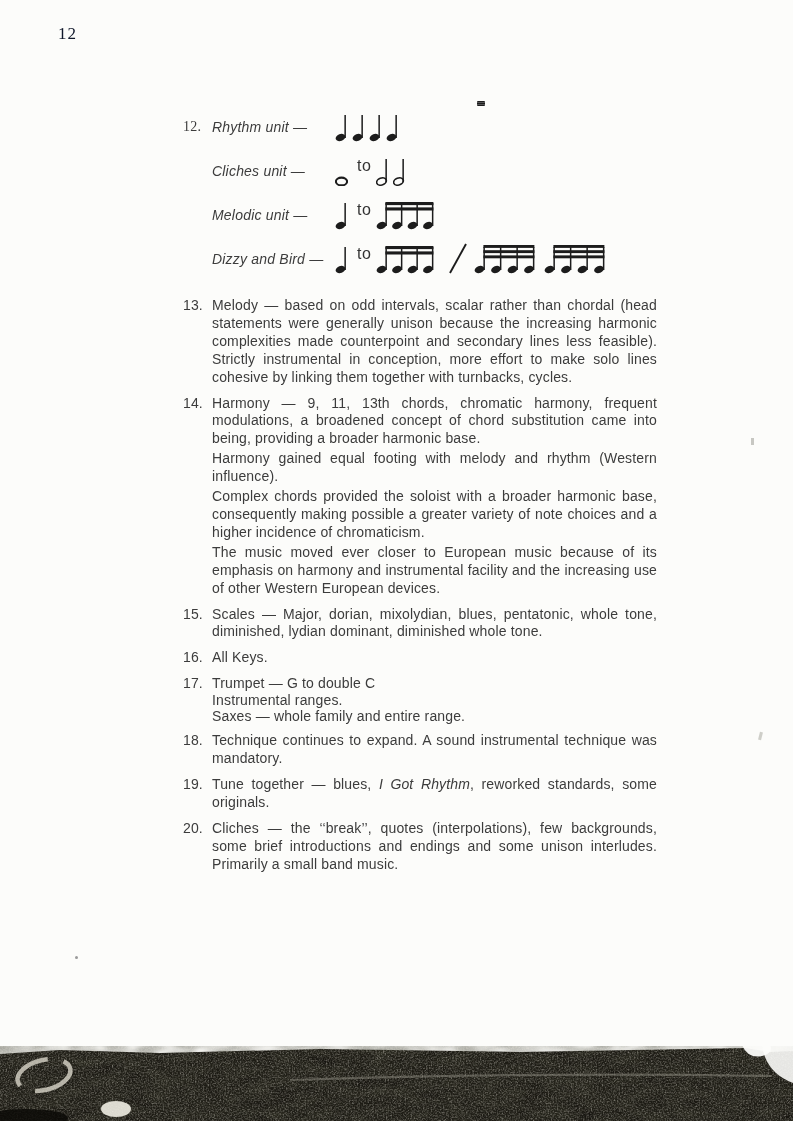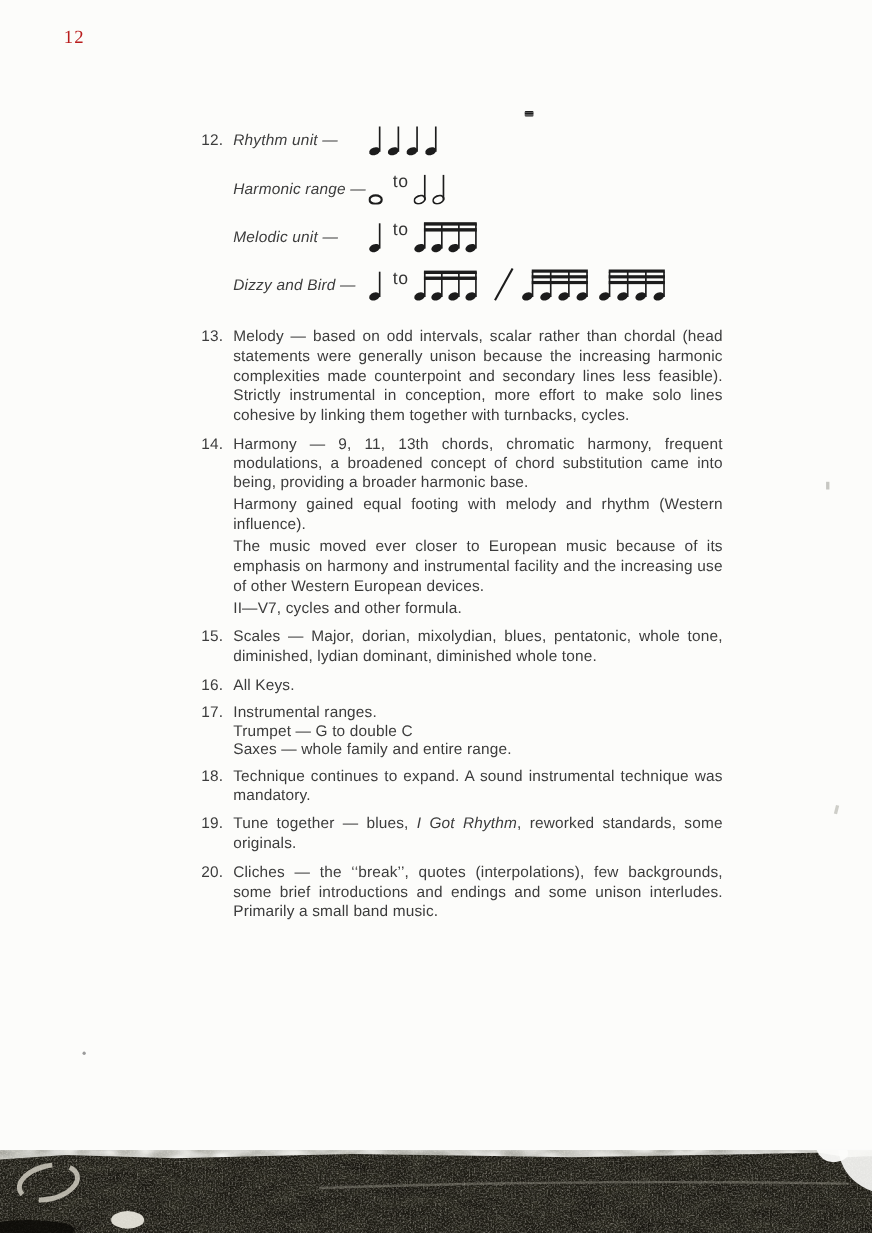--- a/index.html
+++ b/index.html
@@ -6,34 +6,34 @@
   #page {
     position:relative; width:793px; height:1121px; margin:0 auto;
     background:#fcfcfa; overflow:hidden;
     font-family:"Liberation Sans", sans-serif;
     color:#3c3c3c;
   }
   
   #page-number {
     position:absolute; left:58px; top:24px;
     font-family:"Liberation Serif", serif;
-    font-size:17px; letter-spacing:1px; color:#b91c1c;
+    font-size:17px; letter-spacing:1px; color:#0f172a;
   }
   
   .speck { position:absolute; background:#2e2e2e; }
   #speck-dash { left:477px; top:101px; width:8px; height:5px; border-radius:1px;
     background:repeating-linear-gradient(#1d1d1d 0 1px, #555 1px 2px); }
   #speck-dot1 { left:75px; top:956px; width:3px; height:3px; background:#9a9a9a; border-radius:50%; }
   #speck-dot2 { left:751px; top:438px; width:3px; height:7px; background:#b9b9b4; opacity:.8; }
   #speck-dot3 { left:759px; top:732px; width:3px; height:8px; background:#c2c2bc; opacity:.8; transform:rotate(14deg); }
 
   
   #notation-block { position:absolute; left:183px; top:116px; }
   .nrow { position:relative; height:44px; width:520px; font-size:14px; line-height:18px; letter-spacing:.2px; }
-  .nrow .num { display:inline-block; width:29px; vertical-align:top; padding-top:2px; }
+  .nrow .num { display:inline-block; width:29px; vertical-align:top; padding-top:2px;font-family:Liberation Serif, serif; }
   .nrow .nlabel { display:inline-block; vertical-align:top; padding-top:2px;font-style:italic; }
   .nrow .nseq { position:absolute; left:152px; top:-6px; display:flex; align-items:flex-end; }
   .nseq svg { display:block; }
   .note-gap { margin-right:4px; }
   .to-word { font-size:16px; color:#333; margin:0 5px 11px 5px; letter-spacing:.5px; }
   .slash-gap { margin:0 6px; }
 
   
   #items-list { position:absolute; left:183px; top:297px; width:486px; }
   .item { display:flex; margin:0 12px 8px 0; font-size:14px; line-height:17.9px; letter-spacing:.15px; }
@@ -75,21 +75,21 @@
           </svg>
           <svg width="13" height="32" viewBox="0 0 13 32" class="note-gap">
             <ellipse cx="5.5" cy="27.5" rx="5" ry="3.5" transform="rotate(-21 5.5 27.5)" fill="#1c1c1c"></ellipse>
             <rect x="9.4" y="5" width="1.5" height="23" fill="#1c1c1c"></rect>
           </svg>
           <svg width="13" height="32" viewBox="0 0 13 32" class="note-gap">
             <ellipse cx="5.5" cy="27.5" rx="5" ry="3.5" transform="rotate(-21 5.5 27.5)" fill="#1c1c1c"></ellipse>
             <rect x="9.4" y="5" width="1.5" height="23" fill="#1c1c1c"></rect>
           </svg>
         </span></div>
-      <div class="nrow"><span class="num"></span><span class="nlabel">Harmonic range —</span><span class="nseq">
+      <div class="nrow"><span class="num"></span><span class="nlabel">Cliches unit —</span><span class="nseq">
           <svg width="13" height="32" viewBox="0 0 13 32" class="note-gap">
             <ellipse cx="6.5" cy="27.5" rx="5.6" ry="3.9" fill="none" stroke="#1c1c1c" stroke-width="2.1"></ellipse>
           </svg>
           <span class="to-word">to</span>
           <svg width="13" height="32" viewBox="0 0 13 32" class="note-gap">
             <ellipse cx="5.5" cy="27.5" rx="5" ry="3.5" transform="rotate(-21 5.5 27.5)" fill="none" stroke="#1c1c1c" stroke-width="1.6"></ellipse>
             <rect x="9.4" y="5" width="1.5" height="23" fill="#1c1c1c"></rect>
           </svg>
           <svg width="13" height="32" viewBox="0 0 13 32" class="note-gap">
             <ellipse cx="5.5" cy="27.5" rx="5" ry="3.5" transform="rotate(-21 5.5 27.5)" fill="none" stroke="#1c1c1c" stroke-width="1.6"></ellipse>
@@ -170,41 +170,41 @@
         <span class="num">13.</span>
         <div class="body">
           <p>Melody — based on odd intervals, scalar rather than chordal (head statements were generally unison because the increasing harmonic complexities made counterpoint and secondary lines less feasible). Strictly instrumental in conception, more effort to make solo lines cohesive by linking them together with turnbacks, cycles.</p>
         </div>
       </div>
       <div class="item">
         <span class="num">14.</span>
         <div class="body">
           <p>Harmony — 9, 11, 13th chords, chromatic harmony, frequent modulations, a broadened concept of chord substitution came into being, providing a broader harmonic base.</p>
           <p>Harmony gained equal footing with melody and rhythm (Western influence).</p>
+          <p>Complex chords provided the soloist with a broader harmonic base, consequently making possible a greater variety of note choices and a higher incidence of chromaticism.</p>
           <p>The music moved ever closer to European music because of its emphasis on harmony and instrumental facility and the increasing use of other Western European devices.</p>
-          <p>II—V7, cycles and other formula.</p>
         </div>
       </div>
       <div class="item">
         <span class="num">15.</span>
         <div class="body">
           <p>Scales — Major, dorian, mixolydian, blues, pentatonic, whole tone, diminished, lydian dominant, diminished whole tone.</p>
         </div>
       </div>
       <div class="item">
         <span class="num">16.</span>
         <div class="body">
           <p>All Keys.</p>
         </div>
       </div>
       <div class="item tight">
         <span class="num">17.</span>
         <div class="body">
+          <p>Trumpet — G to double C</p>
           <p>Instrumental ranges.</p>
-          <p>Trumpet — G to double C</p>
           <p>Saxes — whole family and entire range.</p>
         </div>
       </div>
       <div class="item">
         <span class="num">18.</span>
         <div class="body">
           <p>Technique continues to expand. A sound instrumental technique was mandatory.</p>
         </div>
       </div>
       <div class="item">

